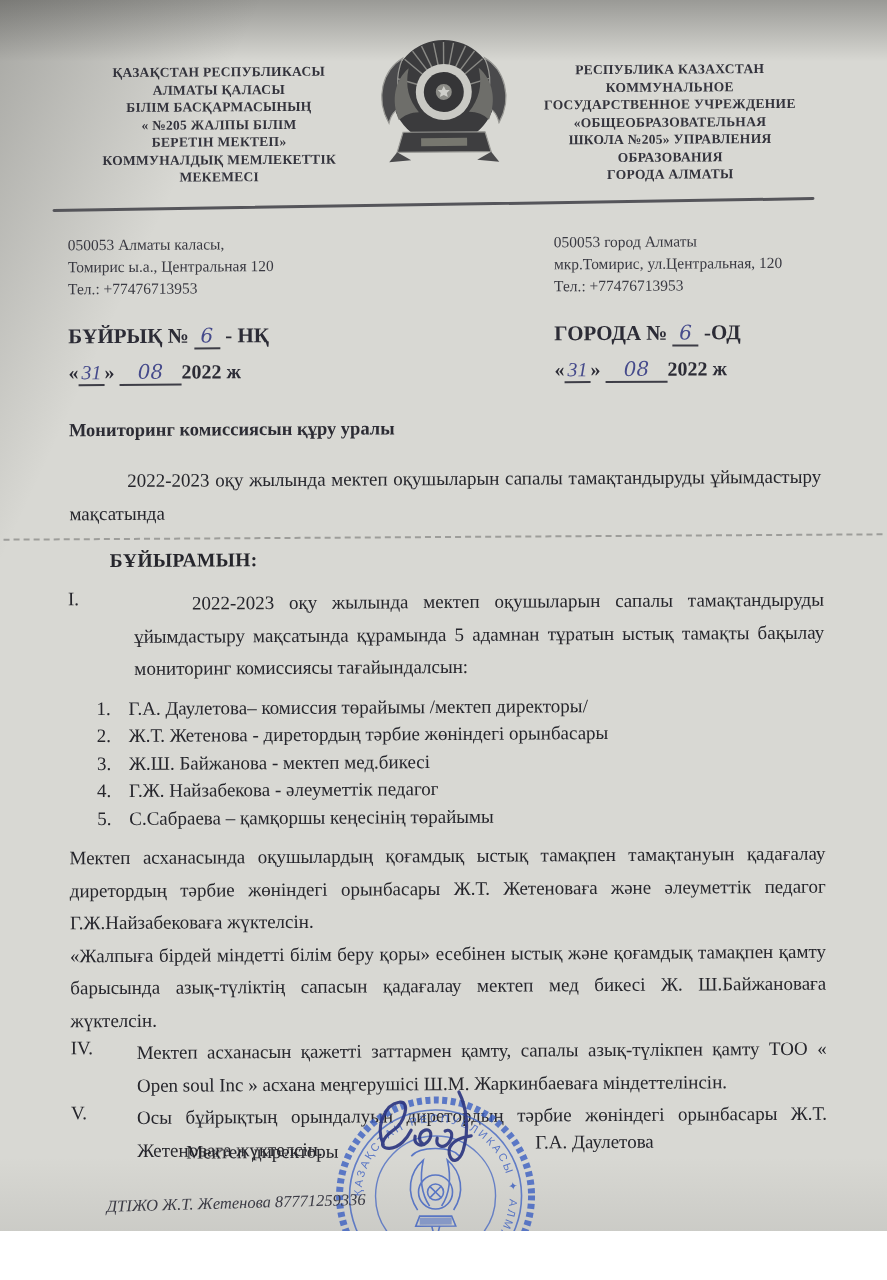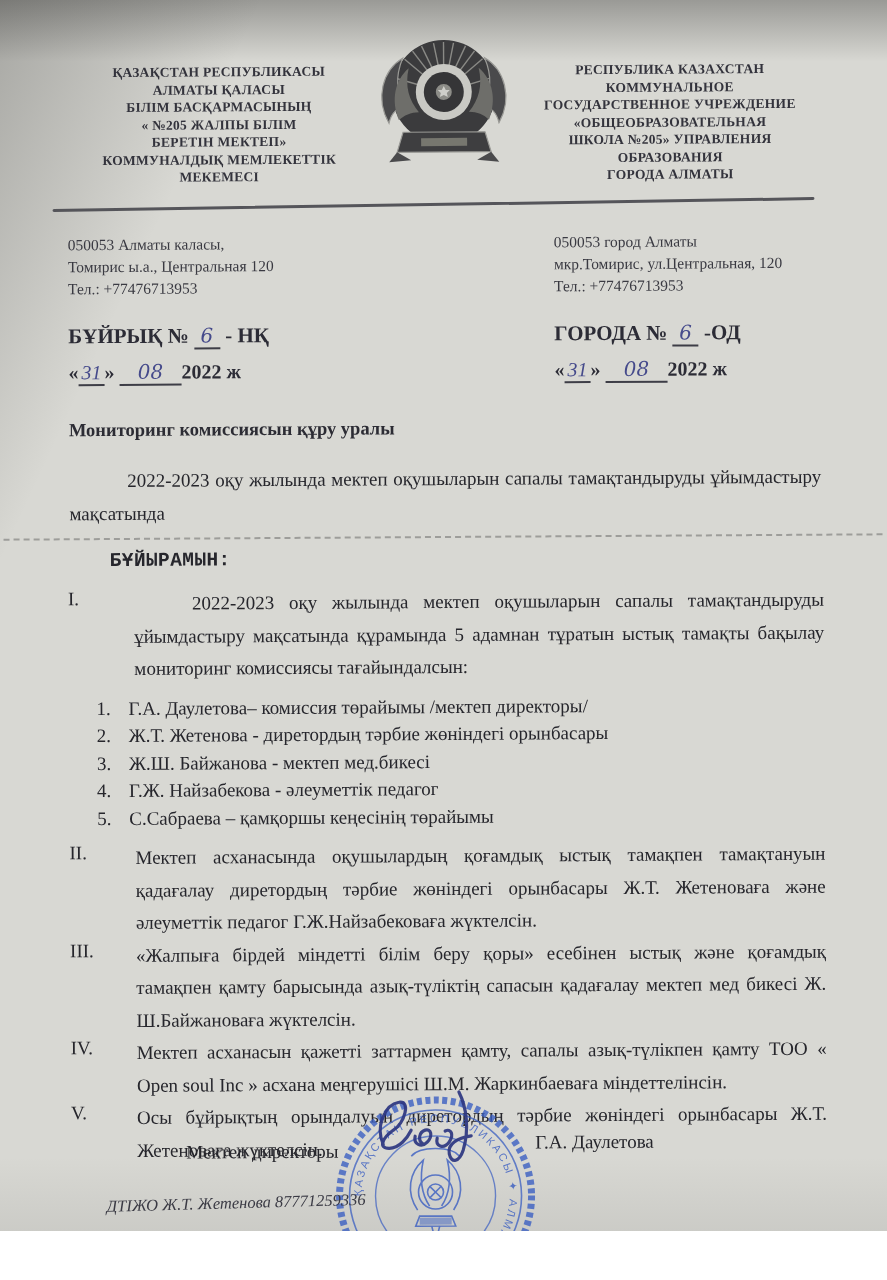--- a/index.html
+++ b/index.html
@@ -35,21 +35,21 @@
         color:#454a8b;font-size:20px;}
   .u{display:inline-block;border-bottom:2px solid #3d3d46;text-align:center;}
   .u-num{min-width:26px;}
   .u-day{min-width:26px;font-family:Liberation Serif, serif;}
   .u-month{min-width:62px;}
   
   .subject{position:absolute;top:418px;left:70px;font-weight:bold;font-size:18.5px;color:#2c2c34;}
   .preamble{position:absolute;top:462px;left:70px;width:752px;font-size:19px;line-height:33px;
         text-align:justify;text-indent:58px;}
   .dashes{position:absolute;top:536px;left:4px;right:4px;border-top:2px dashed #9d9d9a;}
-  .resolution{position:absolute;top:548px;left:110px;font-weight:bold;font-size:19.5px;letter-spacing:.4px;font-family:Liberation Mono, monospace;}
+  .resolution{position:absolute;top:548px;left:110px;font-weight:bold;font-size:19.5px;letter-spacing:.4px;}
   .items{position:absolute;top:586px;left:68px;width:756px;font-size:19px;}
   .item{display:flex;}
   .item .roman{flex:none;width:66px;}
   .item .itext{flex:1;text-align:justify;line-height:32.5px;}
   .item-first .itext{text-indent:58px;}
   .members{margin:9px 0 10px 28px;line-height:27.5px;}
   .member{display:flex;}
   .member .mnum{flex:none;width:32px;}
   
   .sig-row{position:absolute;top:1132px;left:0;width:100%;font-size:19px;}
@@ -187,25 +187,23 @@
           <div class="mnum">4.</div>
           <div>Г.Ж. Найзабекова - әлеуметтік педагог</div>
         </div>
         <div class="member">
           <div class="mnum">5.</div>
           <div>С.Сабраева –  қамқоршы кеңесінің төрайымы</div>
         </div>
       </div>
 
       <div class="item">
-        <div class="roman">II.</div>
         <div class="itext">Мектеп асханасында оқушылардың қоғамдық ыстық тамақпен тамақтануын қадағалау диретордың тәрбие жөніндегі орынбасары Ж.Т. Жетеноваға және әлеуметтік педагог Г.Ж.Найзабековаға жүктелсін.</div>
       </div>
       <div class="item">
-        <div class="roman">III.</div>
         <div class="itext">«Жалпыға бірдей міндетті білім беру қоры» есебінен ыстық және қоғамдық тамақпен қамту барысында азық-түліктің сапасын қадағалау мектеп мед бикесі Ж. Ш.Байжановаға жүктелсін.</div>
       </div>
       <div class="item">
         <div class="roman">IV.</div>
         <div class="itext">Мектеп асханасын қажетті заттармен қамту, сапалы азық-түлікпен қамту ТОО « Open soul Inc » асхана меңгерушісі Ш.М. Жаркинбаеваға  міндеттелінсін.</div>
       </div>
       <div class="item">
         <div class="roman">V.</div>
         <div class="itext">Осы бұйрықтың орындалуын диретордың тәрбие жөніндегі орынбасары Ж.Т. Жетеноваға жүктелсін.</div>
       </div>

